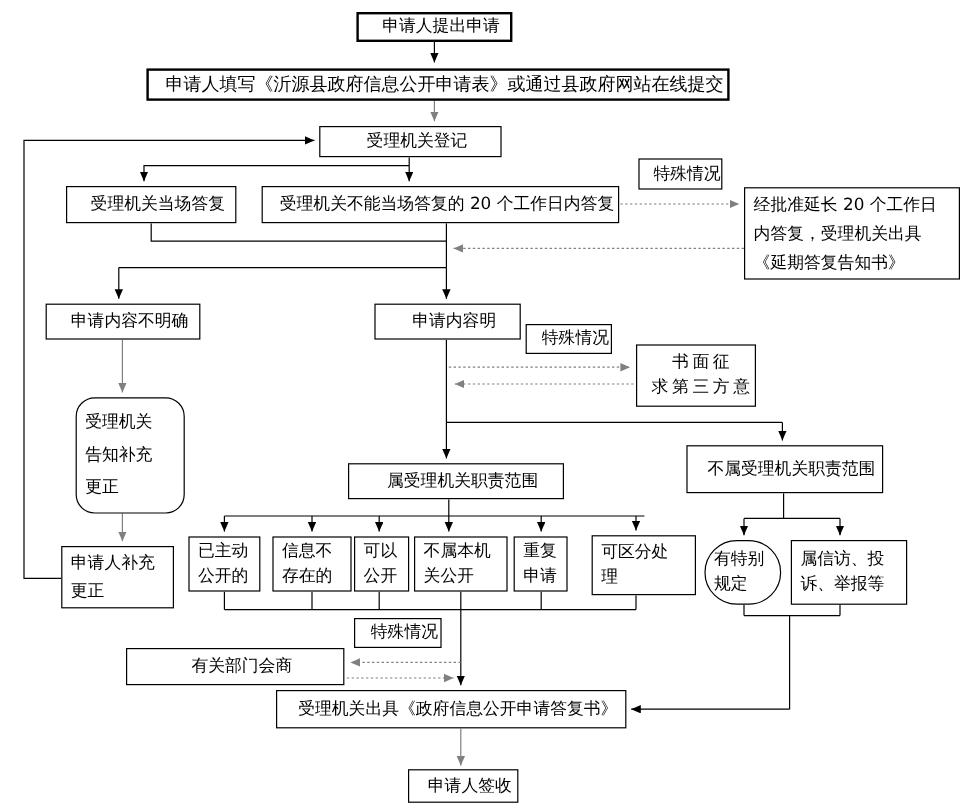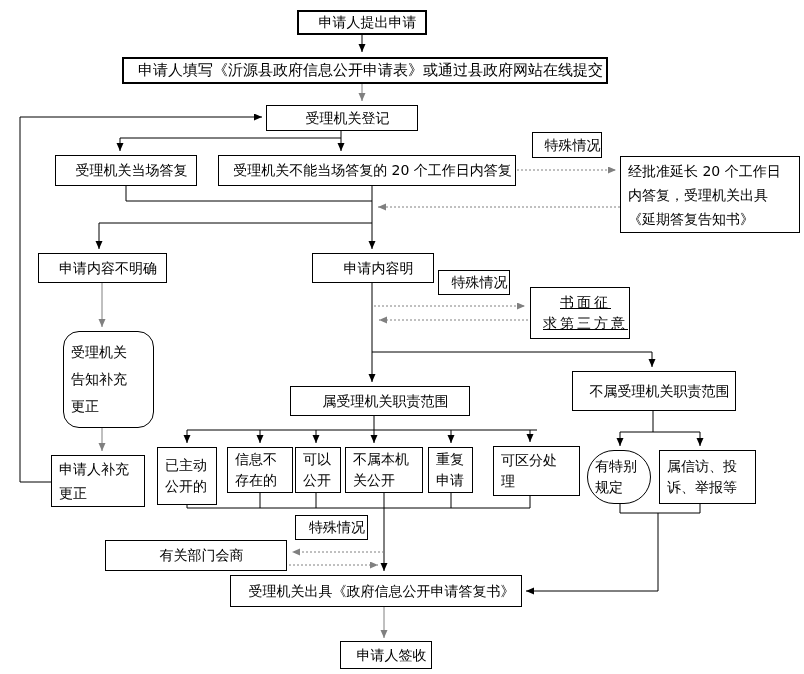--- a/index.html
+++ b/index.html
@@ -117,33 +117,33 @@
   <div class="node" style="left:55px;top:155px;width:142px;height:31px;">受理机关当场答复</div>
   <div class="node" style="left:218px;top:155px;width:298px;height:31px;">受理机关不能当场答复的 20 个工作日内答复</div>
   <div class="node left lh24" style="left:620px;top:156px;width:180px;height:77px;">经批准延长 20 个工作日
 内答复，受理机关出具
 《延期答复告知书》</div>
 
   <div class="node" style="left:38px;top:253px;width:129px;height:30px;">申请内容不明确</div>
   <div class="node" style="left:312px;top:253px;width:122px;height:30px;">申请内容明</div>
 
   <div class="node" style="left:438px;top:270px;width:72px;height:25px;">特殊情况</div>
-  <div class="node sp3" style="left:530px;top:287px;width:100px;height:52px;text-decoration:underline;">书面征
+  <div class="node sp3" style="left:530px;top:287px;width:100px;height:52px;">书面征
 求第三方意</div>
 
   <div class="node left lh27" style="left:63px;top:331px;width:91px;height:97px;border-radius:16px;">受理机关
 告知补充
 更正</div>
   <div class="node left lh24" style="left:51px;top:455px;width:94px;height:52px;">申请人补充
 更正</div>
 
   <div class="node" style="left:290px;top:386px;width:180px;height:30px;">属受理机关职责范围</div>
   <div class="node" style="left:572px;top:371px;width:164px;height:40px;">不属受理机关职责范围</div>
 
-  <div class="node left" style="left:157px;top:447px;width:60px;height:58px;">已主动
+  <div class="node left" style="left:157px;top:447px;width:60px;height:46px;">已主动
 公开的</div>
   <div class="node left" style="left:227px;top:447px;width:66px;height:46px;">信息不
 存在的</div>
   <div class="node left" style="left:295px;top:447px;width:46px;height:46px;">可以
 公开</div>
   <div class="node left" style="left:345px;top:447px;width:78px;height:46px;">不属本机
 关公开</div>
   <div class="node left" style="left:428px;top:447px;width:45px;height:46px;">重复
 申请</div>
   <div class="node left" style="left:493px;top:446px;width:87px;height:50px;">可区分处

